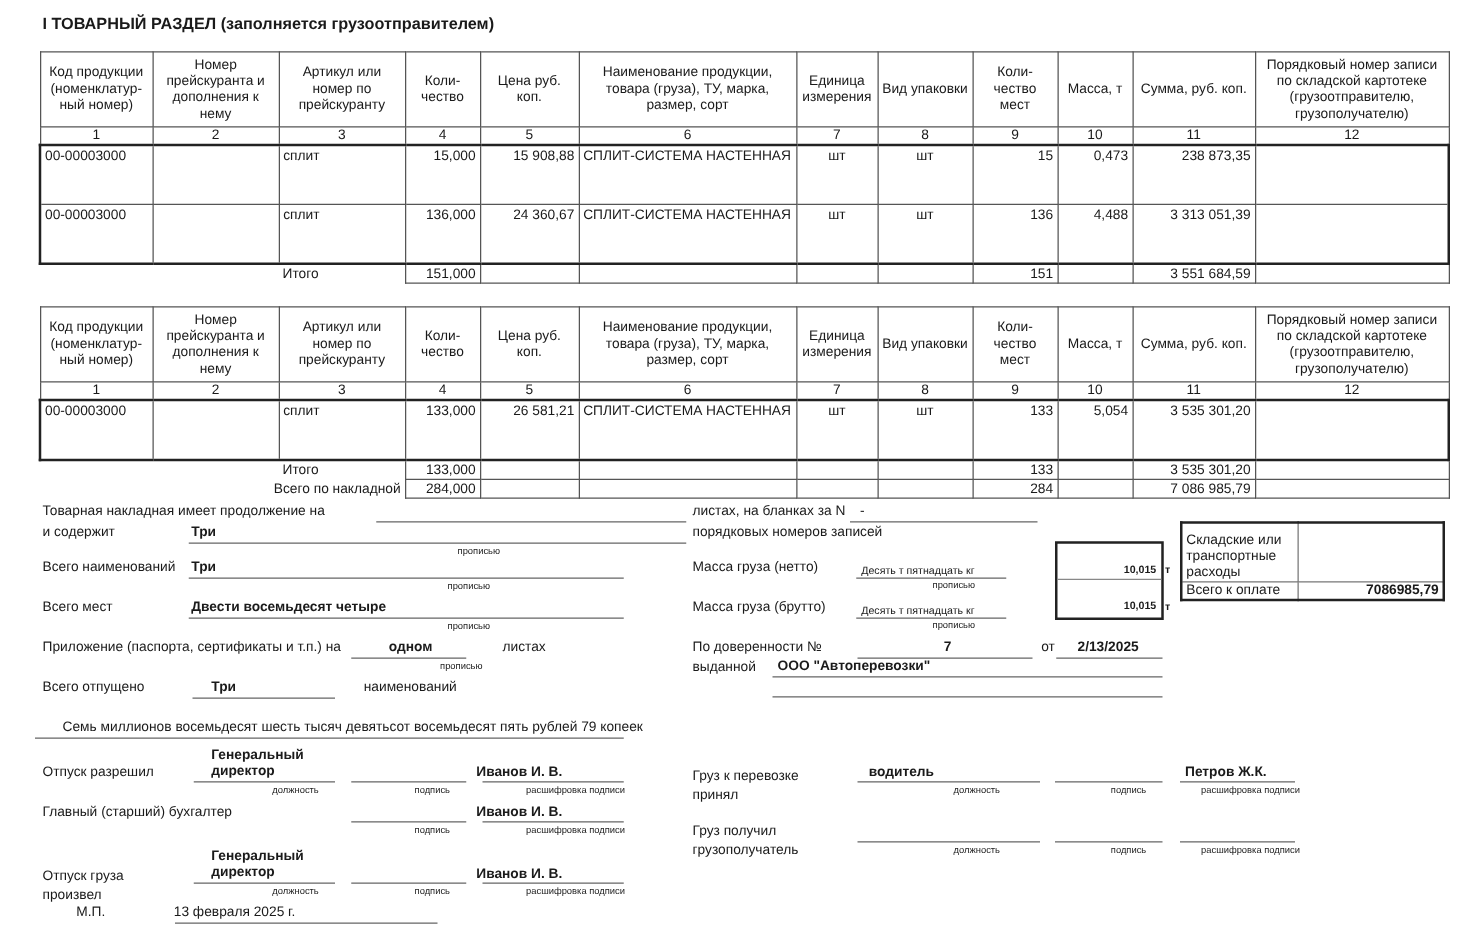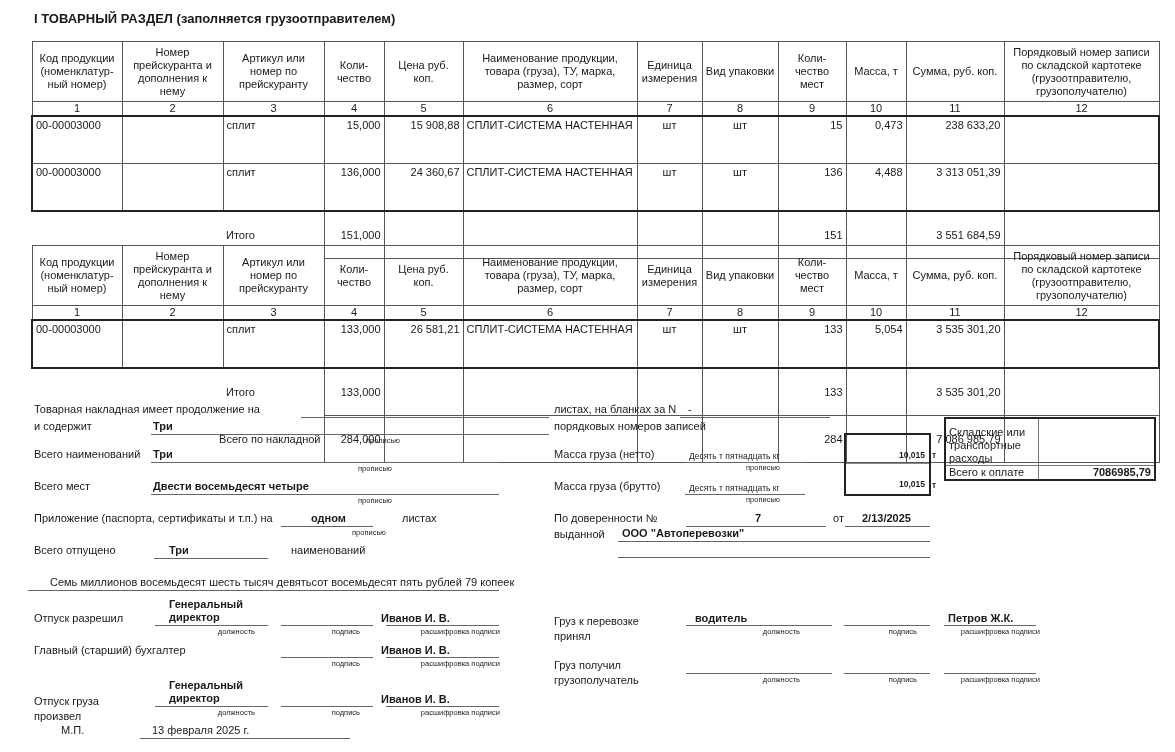--- a/index.html
+++ b/index.html
@@ -12,21 +12,21 @@
   table.grid td.hd { text-align:center; vertical-align:middle; line-height:13px; }
   table.grid td.num { text-align:center; vertical-align:middle; padding:0; height:13px; line-height:13px; }
   table.grid td.r { text-align:right; }
   table.grid td.c { text-align:center; }
   table.grid td.nb { border:none; }
   table.grid tr.data td { height:44px; }
   table.grid tr.first td { border-top:2px solid #222; }
   table.grid tr.last td { border-bottom:2px solid #222; }
   table.grid tr.data td.lft { border-left:2px solid #222; }
   table.grid tr.data td.rgt { border-right:2px solid #222; }
-  table.grid tr.tot td { height:14px; padding:16px 3px; line-height:14px; }
+  table.grid tr.tot td { height:14px; padding:0 3px; line-height:14px; }
   .lbl { position:absolute; font-size:11px; white-space:nowrap; }
   .val { position:absolute; font-size:11px; font-weight:bold; white-space:nowrap; }
   .line { position:absolute; height:0; border-top:1px solid #666; }
   .hint { position:absolute; font-size:7.5px; text-align:right; white-space:nowrap; color:#222; }
   .box { position:absolute; border:2px solid #222; }
   .small { font-size:8.5px; }
   table.fee { position:absolute; border-collapse:collapse; table-layout:fixed; font-size:11px; }
   table.fee td { border:1px solid #777; padding:0 3px; vertical-align:bottom; line-height:13px; }
 </style>
 </head>
@@ -82,21 +82,21 @@
     <td class="lft">00-00003000</td>
     <td></td>
     <td>сплит</td>
     <td class="r">15,000</td>
     <td class="r">15 908,88</td>
     <td>СПЛИТ-СИСТЕМА НАСТЕННАЯ</td>
     <td class="c">шт</td>
     <td class="c">шт</td>
     <td class="r">15</td>
     <td class="r">0,473</td>
-    <td class="r">238 633,20</td>
+    <td class="r">238 873,35</td>
     <td class="rgt"></td>
   </tr>
   <tr class="data last">
     <td class="lft">00-00003000</td>
     <td></td>
     <td>сплит</td>
     <td class="r">136,000</td>
     <td class="r">24 360,67</td>
     <td>СПЛИТ-СИСТЕМА НАСТЕННАЯ</td>
     <td class="c">шт</td>
@@ -264,21 +264,21 @@
 <div class="val" style="left:169px; top:679px; width:100px; white-space:normal; line-height:13px;">Генеральный директор</div>
 <div class="line" style="left:155px; top:706px; width:113px;"></div>
 <div class="hint" style="left:175px; top:708px; width:80px;">должность</div>
 <div class="line" style="left:281px; top:706px; width:92px;"></div>
 <div class="hint" style="left:300px; top:708px; width:60px;">подпись</div>
 <div class="val" style="left:381px; top:693px;">Иванов И. В.</div>
 <div class="line" style="left:386px; top:706px; width:113px;"></div>
 <div class="hint" style="left:385px; top:708px; width:115px;">расшифровка подписи</div>
 
 <div class="lbl" style="left:61px; top:724px;">М.П.</div>
-<div class="lbl" style="left:152px; top:724px;">13 февраля 2025 г.</div>
+<div class="lbl" style="left:139px; top:724px;">13 февраля 2025 г.</div>
 <div class="line" style="left:140px; top:738px; width:210px;"></div>
 
 <div class="lbl" style="left:554px; top:403px;">листах, на бланках за N</div>
 <div class="lbl" style="left:688px; top:403px;">-</div>
 <div class="line" style="left:680px; top:417px; width:150px;"></div>
 <div class="lbl" style="left:554px; top:420px;">порядковых номеров записей</div>
 
 <div class="lbl" style="left:554px; top:448px;">Масса груза (нетто)</div>
 <div class="lbl small" style="left:689px; top:451px;">Десять т пятнадцать кг</div>
 <div class="line" style="left:685px; top:462px; width:120px;"></div>

